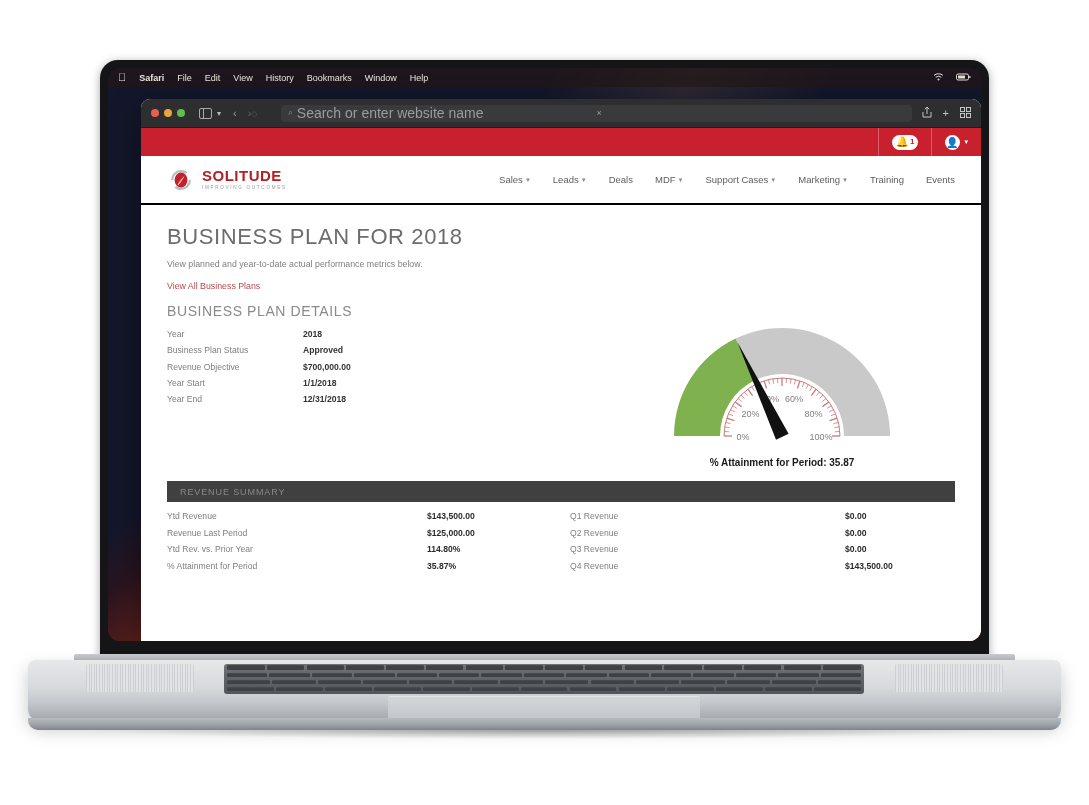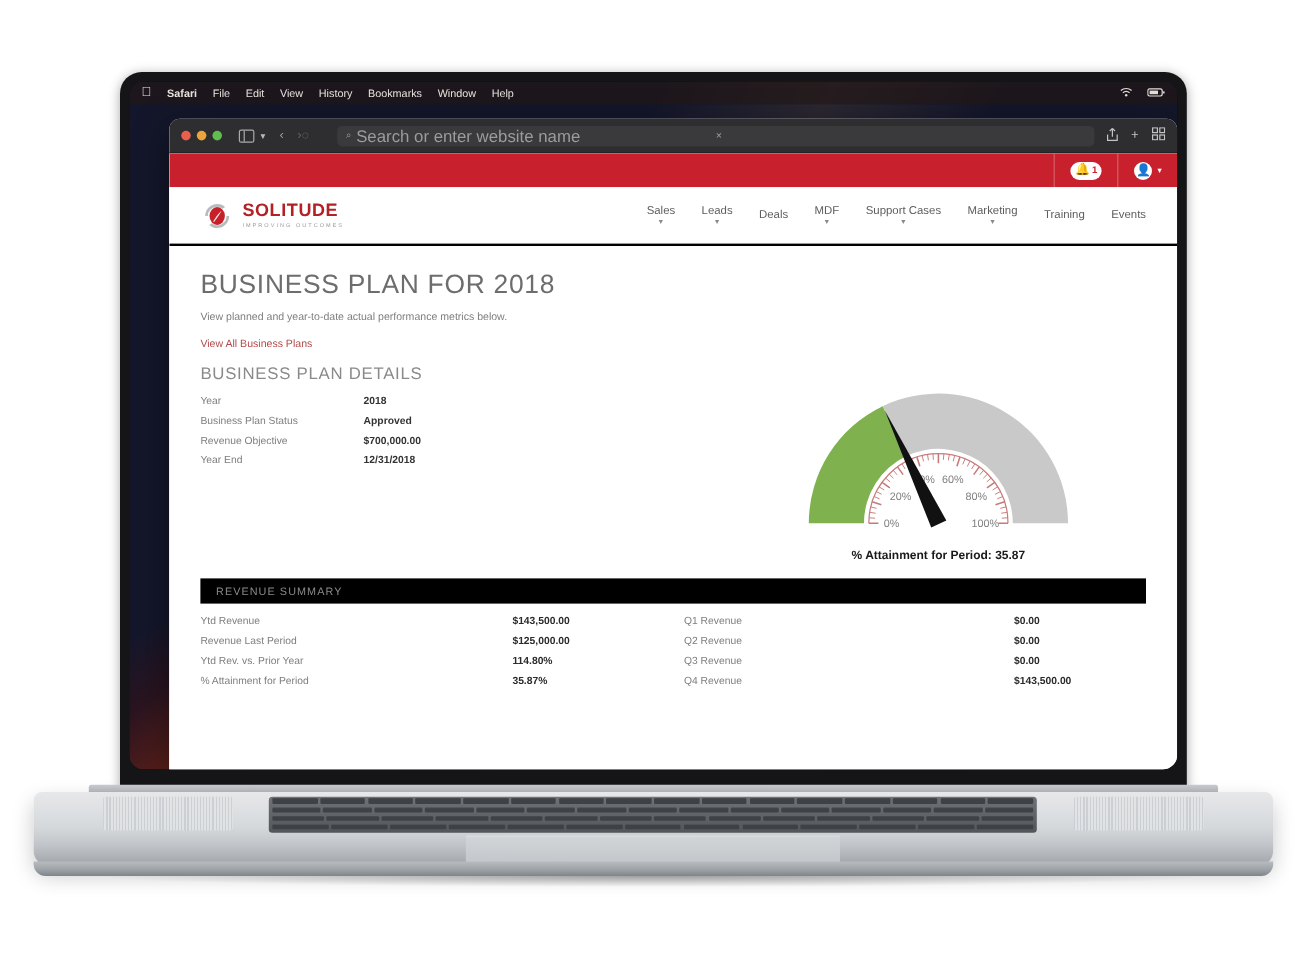--- a/index.html
+++ b/index.html
@@ -70,41 +70,41 @@
   .caret-w{color:#fff;font-size:7px;margin-left:4px;}
 
   .sitehead{height:49px;display:flex;align-items:center;padding:0 26px;
      box-sizing:border-box;border-bottom:2px solid #000000;background:#fff;}
   .logo{display:flex;align-items:center;gap:7px;}
   .logo-mark{width:28px;height:28px;position:relative;}
   .logo-txt{line-height:1;}
   .logo-name{font-size:15px;font-weight:bold;color:#b32026;letter-spacing:.5px;}
   .logo-tag{font-size:4.6px;color:#9a9a9a;letter-spacing:1.7px;margin-top:2px;}
   .mainnav{margin-left:auto;display:flex;align-items:center;gap:22px;}
-  .nav-item{font-size:9.5px;color:#5d5d5d;display:flex;align-items:center;gap:2px;white-space:nowrap;flex-direction:column;}
+  .nav-item{font-size:9.5px;color:#5d5d5d;display:flex;align-items:center;gap:2px;white-space:nowrap;}
   .nav-item .cv{font-size:6px;color:#8a8a8a;}
 
   .content{padding:19px 26px 0 26px;}
   .page-title{font-size:22px;color:#6d6d6d;font-weight:normal;letter-spacing:.6px;margin:0 0 9px 0;}
   .subtitle{font-size:8.8px;color:#7e7e7e;margin:0 0 12px 0;}
   .plink{font-size:8.8px;color:#b44a4a;display:block;margin-bottom:10px;}
 
   .section-title{font-size:14px;color:#8a8a8a;font-weight:normal;letter-spacing:.6px;margin:12px 0 7px 0;}
 
   .twocol{display:flex;align-items:flex-start;}
   .details{width:330px;}
   .drow{display:flex;font-size:8.6px;line-height:16.3px;}
   .dlabel{width:136px;color:#7e7e7e;}
   .dval{color:#333;font-weight:bold;}
 
   .gauge-wrap{margin-left:auto;margin-right:48px;width:250px;text-align:center;margin-top:-2px;}
   .gauge-cap{font-size:10px;font-weight:bold;color:#1a1a1a;margin-top:1px;}
 
   .revbox{margin:13px 0 0 0;}
-  .rev-head{background:#000000;height:21px;display:flex;align-items:center;
+  .rev-head{background:#404040;height:21px;display:flex;align-items:center;
      padding-left:13px;font-size:9px;color:#8a8a8a;letter-spacing:.9px;}
   .rev-body{display:flex;padding-top:6px;}
   .rev-col{flex:1;}
   .rrow{display:flex;font-size:8.6px;line-height:16.6px;align-items:flex-end;}
   .rlabel{color:#7e7e7e;}
   .rvalL{margin-left:auto;width:125px;color:#2b2b2b;font-weight:bold;}
   .rvalR{margin-left:auto;width:110px;color:#2b2b2b;font-weight:bold;}
   .rev-col.left .rlabel{width:168px;}
   .rev-col.right{padding-left:18px;}
   .rev-col.right .rlabel{width:185px;}
@@ -300,20 +300,24 @@
                     <span class="dlabel">Year</span>
                     <span class="dval">2018</span>
                   </div>
                 <div class="drow">
                     <span class="dlabel">Business Plan Status</span>
                     <span class="dval">Approved</span>
                   </div>
                 <div class="drow">
                     <span class="dlabel">Revenue Objective</span>
                     <span class="dval">$700,000.00</span>
+                  </div>
+                <div class="drow">
+                    <span class="dlabel">Year Start</span>
+                    <span class="dval">1/1/2018</span>
                   </div>
                 <div class="drow">
                     <span class="dlabel">Year End</span>
                     <span class="dval">12/31/2018</span>
                   </div>
               </div>
 
               <div class="gauge-wrap">
                 <svg id="gauge-svg" width="250" height="128" viewBox="0 0 250 128">
                     <path d="M17,111.99999999999999 A108,108 0 0 1 78.61712035724342,14.467295351530638 L98.3727913161953,56.00900288698981 A62,62 0 0 0 63,111.99999999999999 Z" fill="#7fb24f"></path>

